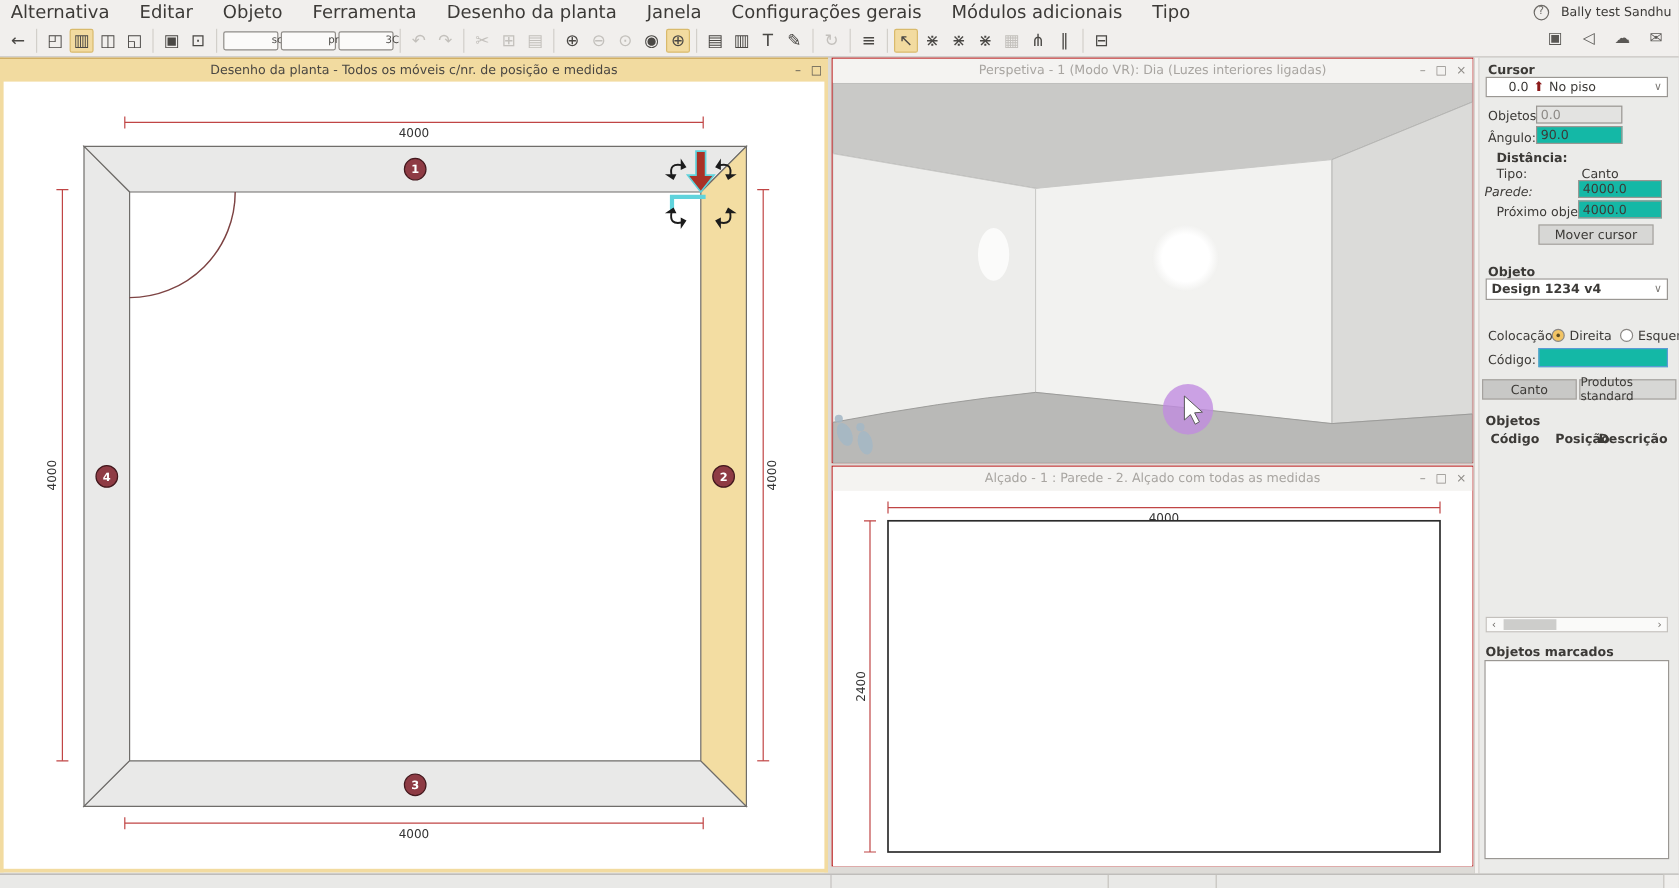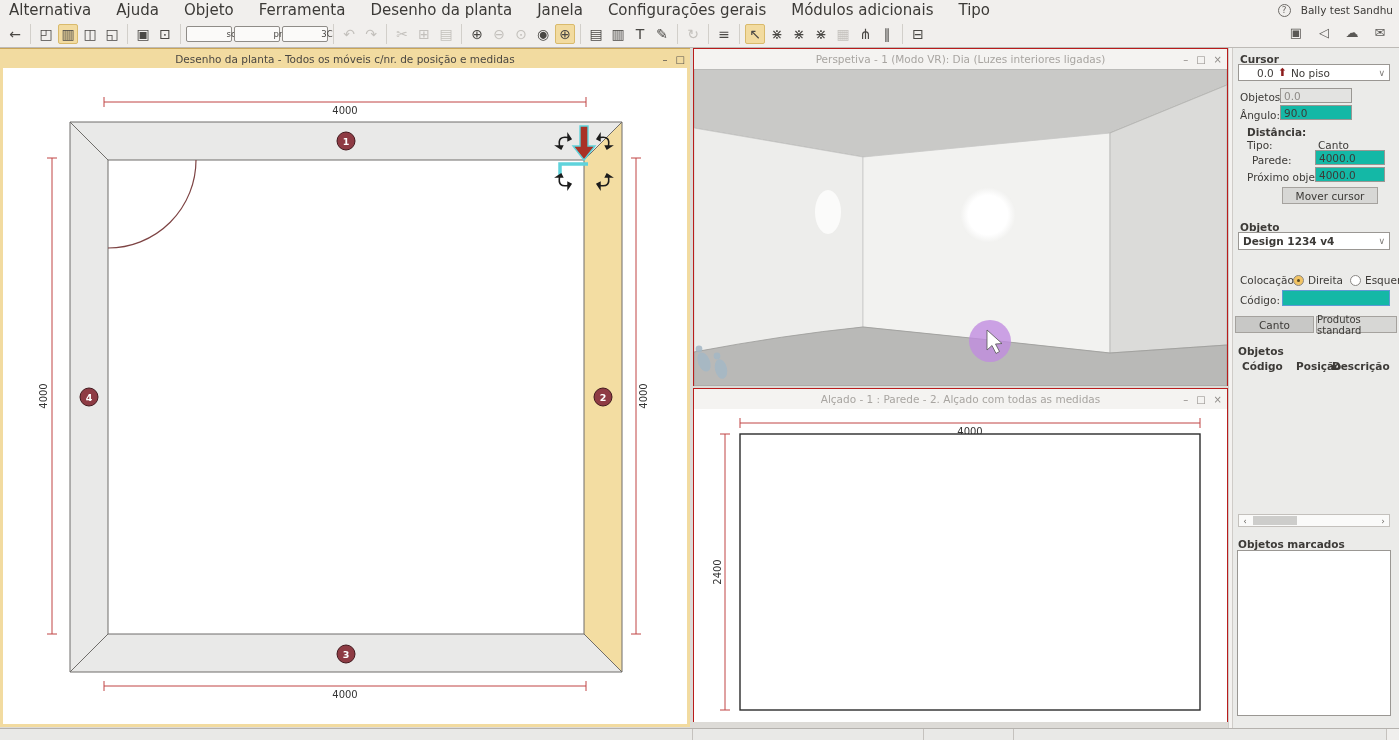--- a/index.html
+++ b/index.html
@@ -68,21 +68,21 @@
   #statusbar .grip { position:absolute; right:0; top:0; width:13px; height:12px; background:#f0efed; border-left:1px solid #c5c2be; }
 </style>
 </head>
 <body>
 
 <div id="app">
 
   <div id="menubar">
     <div id="menu-items" style="display: flex;">
         <span class="menu-item">Alternativa</span>
-        <span class="menu-item">Ajuda</span>
+        <span class="menu-item">Editar</span>
         <span class="menu-item">Objeto</span>
         <span class="menu-item">Ferramenta</span>
         <span class="menu-item">Desenho da planta</span>
         <span class="menu-item">Janela</span>
         <span class="menu-item">Configurações gerais</span>
         <span class="menu-item">Módulos adicionais</span>
         <span class="menu-item">Tipo</span>
       </div>
     <div id="menu-right">
       <span id="help-circle">?</span>
@@ -296,21 +296,21 @@
     </div>
 
     <span class="lbl" style="left:7px; top:43px;">Objetos:</span>
     <div class="sinput disabled" style="left:47px; top:40px; width:72px; height:15px;">0.0</div>
     <span class="lbl" style="left:7px; top:61px;">Ângulo:</span>
     <div class="sinput" style="left:47px; top:57px; width:72px; height:15px;">90.0</div>
 
     <span class="lbl bold" style="left:14px; top:78px;">Distância:</span>
     <span class="lbl" style="left:14px; top:91px;">Tipo:</span>
     <span class="lbl" style="left:85px; top:91px;">Canto</span>
-    <span class="lbl" style="left:19px; top:106px;">Parede:</span>
+    <span class="lbl" style="left:4px; top:106px;font-style:italic;">Parede:</span>
     <div class="sinput" style="left:82px; top:102px; width:70px; height:15px;">4000.0</div>
     <span class="lbl" style="left:14px; top:123px;">Próximo objeto:</span>
     <div class="sinput" style="left:82px; top:119px; width:70px; height:15px;">4000.0</div>
     <div class="sbtn" style="left:49px; top:139px; width:96px; height:17px;">Mover cursor</div>
 
     <span class="lbl bold" style="left:7px; top:173px;">Objeto</span>
     <div class="dropdown" style="left:5px; top:184px; width:152px; height:18px; font-weight:bold;">
       <span>Design 1234 v4</span>
       <span class="chev" style="font-weight:normal;">∨</span>
     </div>

